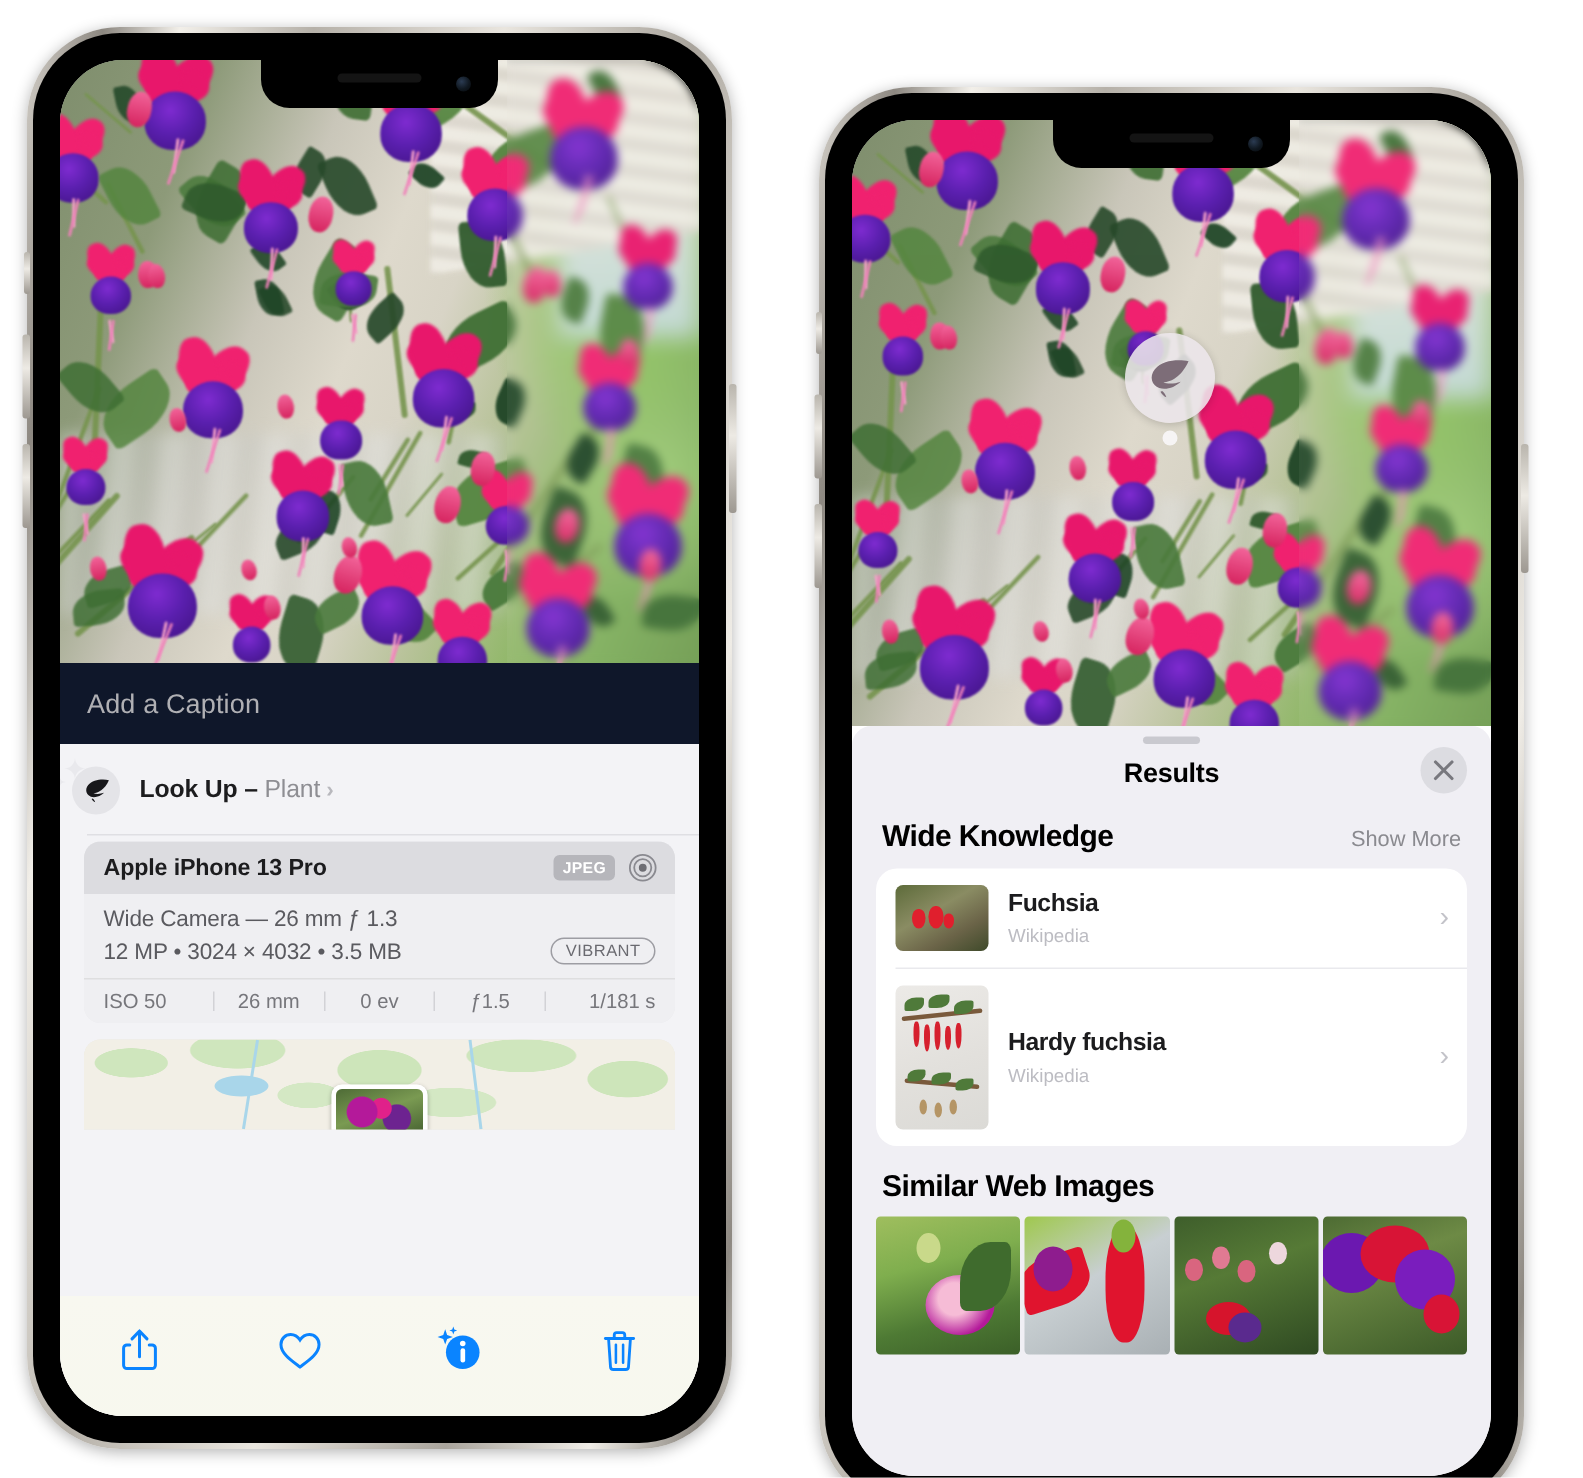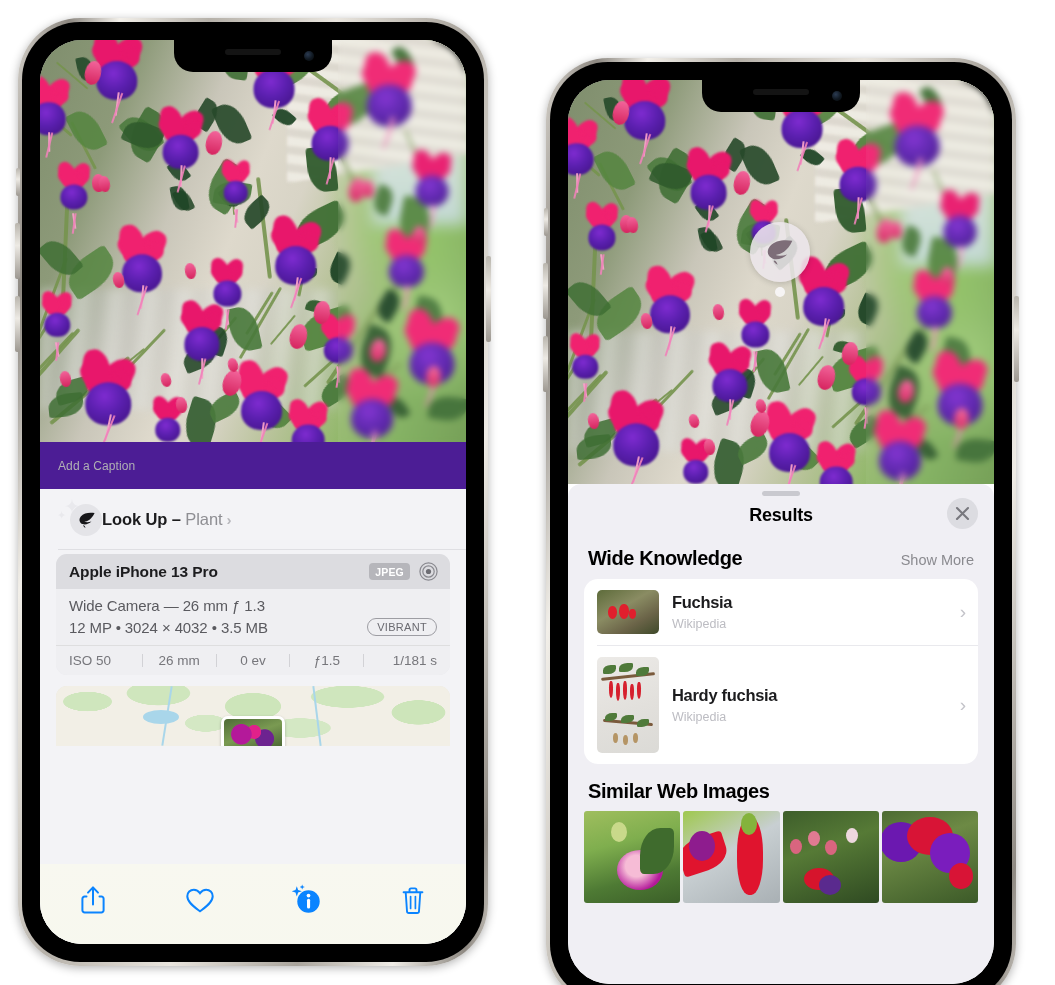--- a/index.html
+++ b/index.html
@@ -82,23 +82,23 @@
     transform:skewY(-9deg) translateY(-6%);
   }
   .photo .leaf{position:absolute;border-radius:60% 10% 60% 10%;filter:blur(.6px);}
   .photo .blos{position:absolute;border-radius:50% 50% 46% 46%;filter:blur(.8px);}
   .photo .bud{position:absolute;border-radius:50% 50% 48% 48%;filter:blur(.7px);}
   .photo .stem{position:absolute;border-radius:3px;filter:blur(.7px);}
   .photo .pet{position:absolute;border-radius:50% 50% 40% 40%;filter:blur(.9px);}
 
   
   .info-sheet{position:absolute;left:0;right:0;bottom:0;background:#f3f3f6;display:flex;flex-direction:column;}
-  .caption-row{background:#4c1d95;padding:17px 18px 16px;font-size:12px;color:#b0b0b4;letter-spacing:.1px;}
+  .caption-row{background:#0f172a;padding:17px 18px 16px;font-size:18px;color:#b0b0b4;letter-spacing:.1px;}
   .lookup-row{
-    display:flex;align-items:center;padding:12px 18px 12px 26px;position:relative;
+    display:flex;align-items:center;gap:13px;padding:12px 18px 12px 4px;position:relative;
   }
   .lookup-badge{position:relative;width:36px;height:36px;flex:none;}
   .lookup-badge .disc{
     position:absolute;left:4px;top:3px;width:32px;height:32px;border-radius:50%;background:#e4e4e8;
   }
   .lookup-badge svg.leafglyph{position:absolute;left:12px;top:11px;}
   .spark{position:absolute;color:#e9e9ed;line-height:1;}
   .spark.s1{left:-2px;top:-4px;font-size:19px;}
   .spark.s2{left:-9px;top:9px;font-size:11px;}
   .lookup-text{font-size:16.5px;font-weight:700;color:#1c1c1e;letter-spacing:-.1px;}

